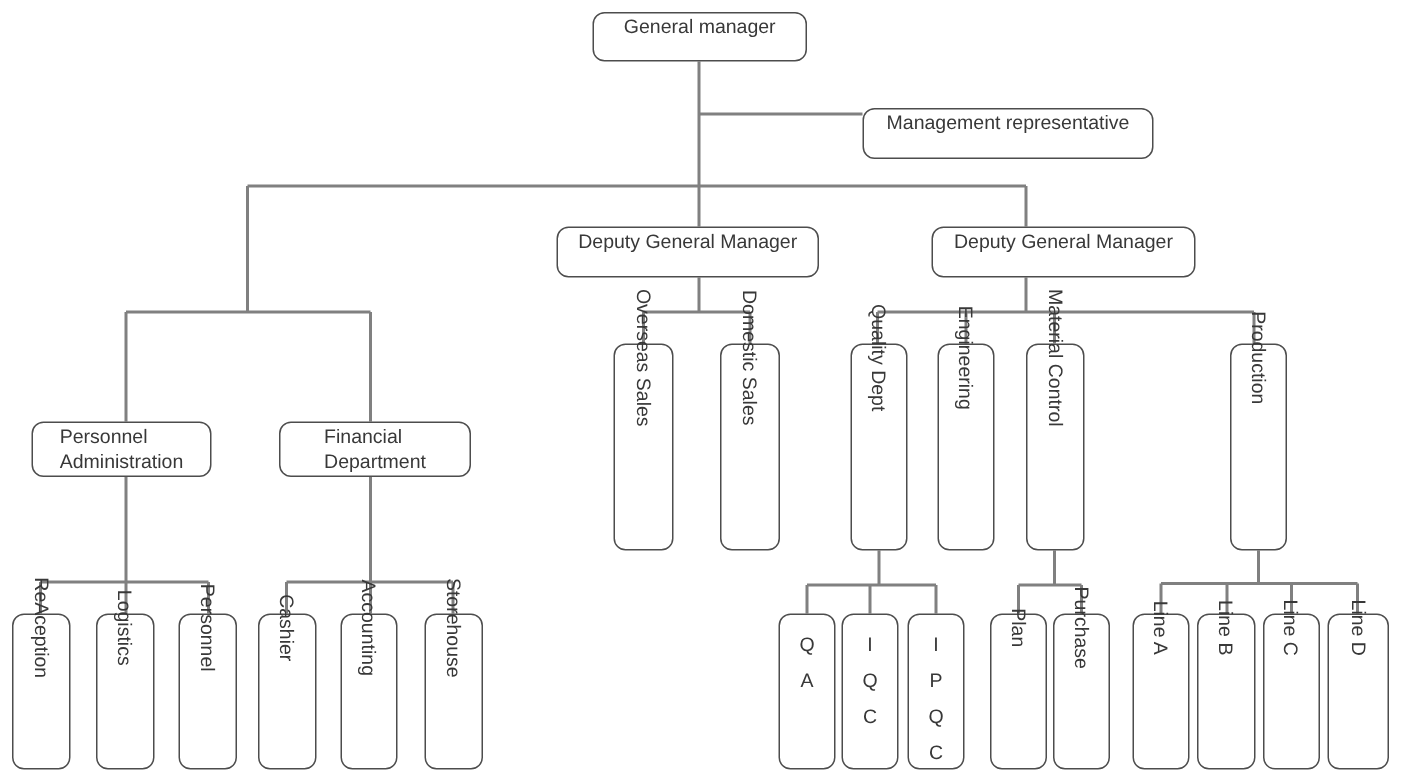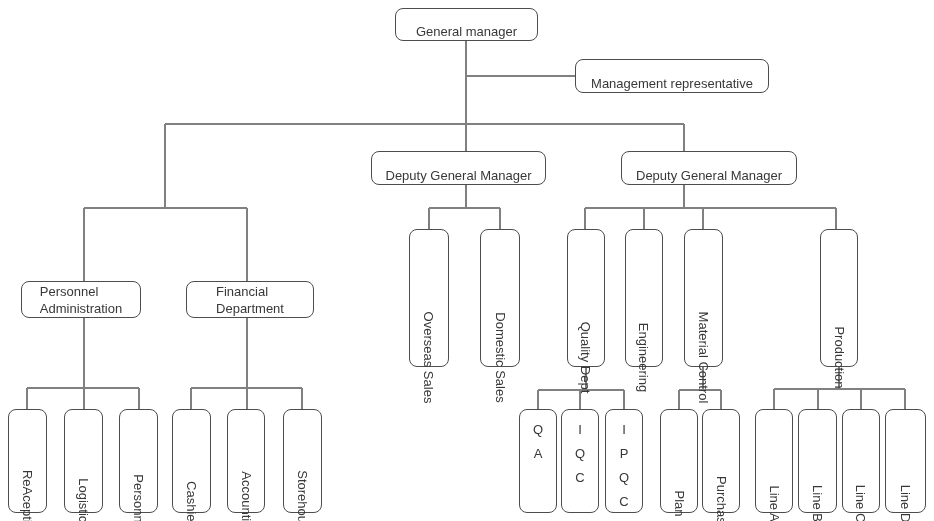--- a/index.html
+++ b/index.html
@@ -21,21 +21,21 @@
     top: 0;
     pointer-events: none;
   }
   .node {
     position: absolute;
     box-sizing: border-box;
     background: #ffffff;
     border: 1.5px solid #4d4d4d;
     border-radius: 8px;
     display: flex;
-    align-items: flex-end;
+    align-items: flex-start;
     justify-content: center;
     font-size: 13px;
     color: #383838;
     line-height: 17px;
   }
   .node .label {
     white-space: nowrap;
   }
   
   .node.two .label {
@@ -52,21 +52,21 @@
   }
   .node.stack .label {
     white-space: pre-line;
     text-align: center;
     line-height: 24px;
     padding-top: 8px;
   }
 
   
   [data-name="node-general-manager"]          { left: 395px; top: 8px;   width: 143px; height: 33px; }
-  [data-name="node-management-representative"]{ left: 575px; top: 59px;  width: 194px; height: 34px; }
+  [data-name="node-management-representative"]{ left: 575px; top: 72px;  width: 194px; height: 34px; }
   [data-name="node-deputy-general-manager-1"] { left: 371px; top: 151px; width: 175px; height: 34px; }
   [data-name="node-deputy-general-manager-2"] { left: 621px; top: 151px; width: 176px; height: 34px; }
   [data-name="node-personnel-administration"] { left: 21px;  top: 281px; width: 120px; height: 37px; }
   [data-name="node-financial-department"]     { left: 186px; top: 281px; width: 128px; height: 37px; }
   [data-name="node-overseas-sales"]           { left: 409px; top: 229px; width: 40px;  height: 138px; }
   [data-name="node-domestic-sales"]           { left: 480px; top: 229px; width: 40px;  height: 138px; }
   [data-name="node-quality-dept"]             { left: 567px; top: 229px; width: 38px;  height: 138px; }
   [data-name="node-engineering"]              { left: 625px; top: 229px; width: 38px;  height: 138px; }
   [data-name="node-material-control"]         { left: 684px; top: 229px; width: 39px;  height: 138px; }
   [data-name="node-production"]               { left: 820px; top: 229px; width: 38px;  height: 138px; }

